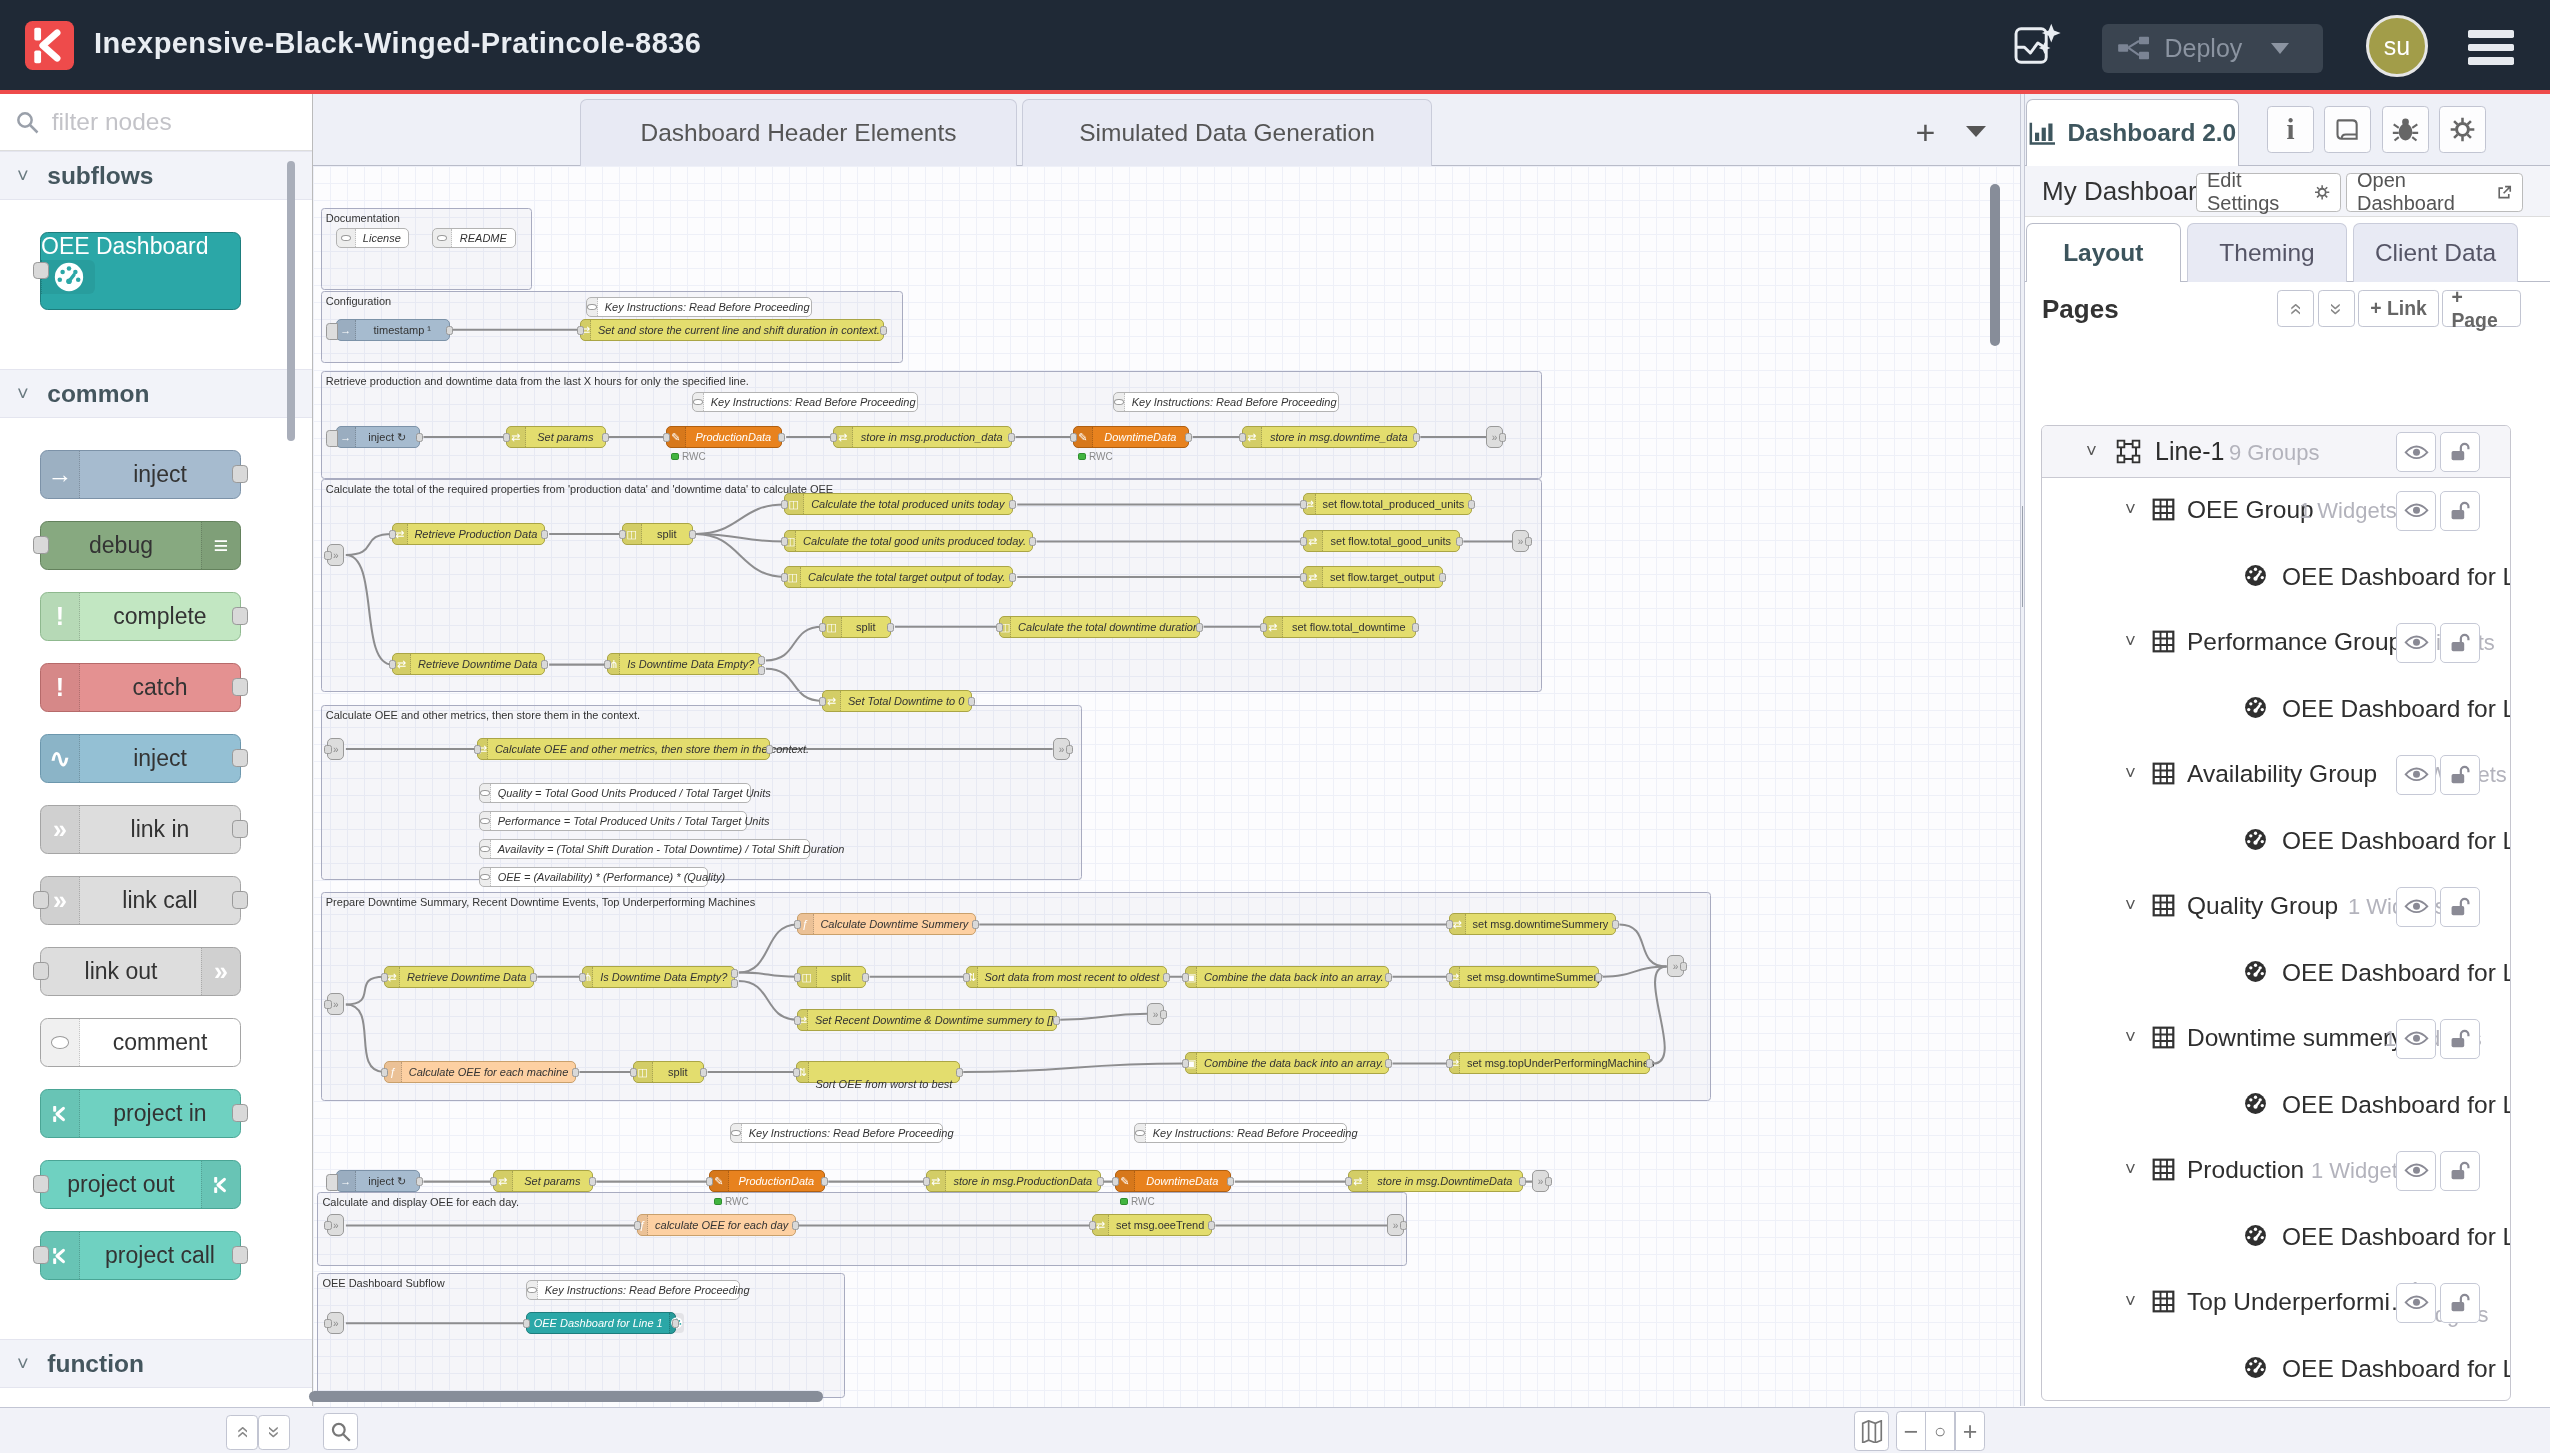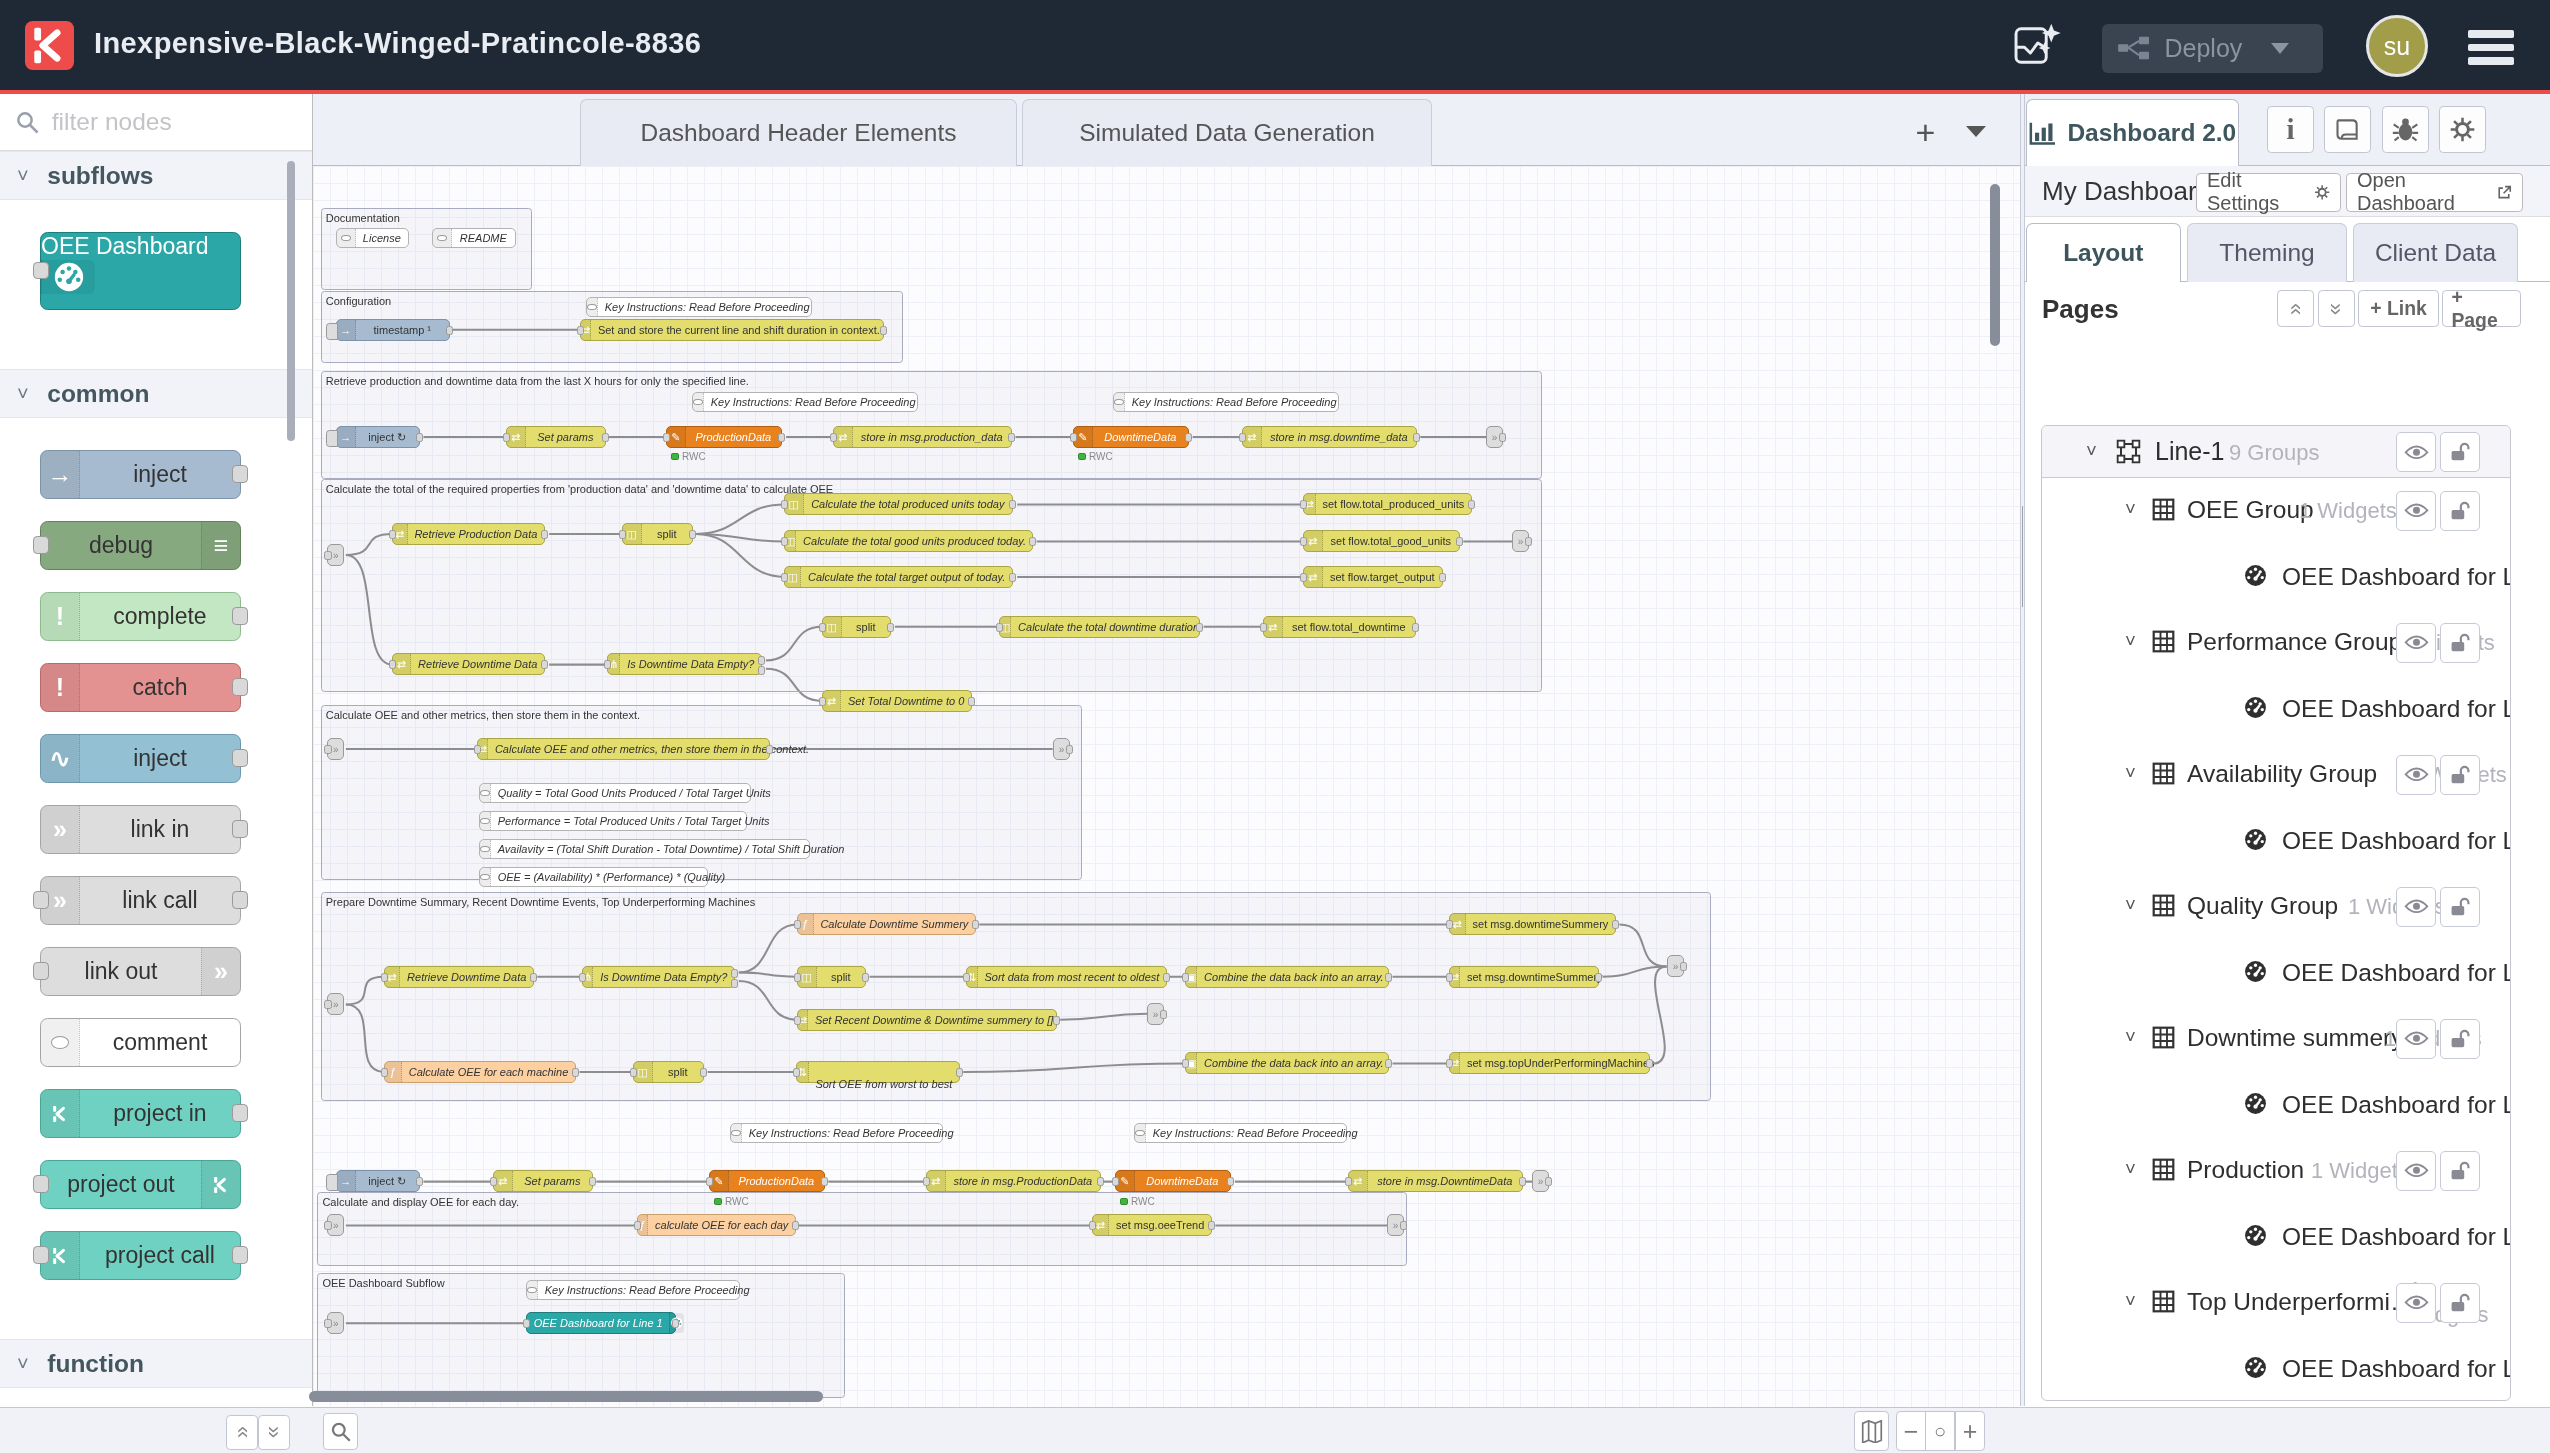--- a/index.html
+++ b/index.html
@@ -368,21 +368,21 @@
       <span class="nlbl" style="font-style:italic;">Key Instructions: Read Before Proceeding</span>
     </div>
     <div class="fnode" style="left: 23px; top: 153px; background: rgb(166, 187, 207); border-color: rgb(124, 146, 168); width: 114px;">
       <span class="icell l">→</span>
       <span class="nlbl" style="">timestamp ¹</span>
       <div class="port" style="right: -4.2px; top: 5.9px;"></div>
       <div class="inj-btn"></div>
     </div>
     <div class="fnode" style="left: 267px; top: 153px; background: rgb(227, 221, 110); border-color: rgb(170, 165, 69); width: 304px;">
       <span class="icell l">⇄</span>
-      <span class="nlbl" style="">Set and store the current line and shift duration in context.</span>
+      <span class="nlbl" style="font-style:italic;">Set and store the current line and shift duration in context.</span>
       <div class="port" style="left: -4.2px; top: 5.9px;"></div>
       <div class="port" style="right: -4.2px; top: 5.9px;"></div>
     </div>
     <div class="fnode" style="left: 379px; top: 226px; background: rgb(255, 255, 255); border-color: rgb(179, 179, 179); width: 226px; height: 20px;">
       <span class="icell l">
         <span class="bubble" style="width:10px;height:6.7px;border-width:1.3px"></span>
       </span>
       <span class="nlbl" style="font-style:italic;">Key Instructions: Read Before Proceeding</span>
     </div>
     <div class="fnode" style="left: 800px; top: 226px; background: rgb(255, 255, 255); border-color: rgb(179, 179, 179); width: 226px; height: 20px;">

